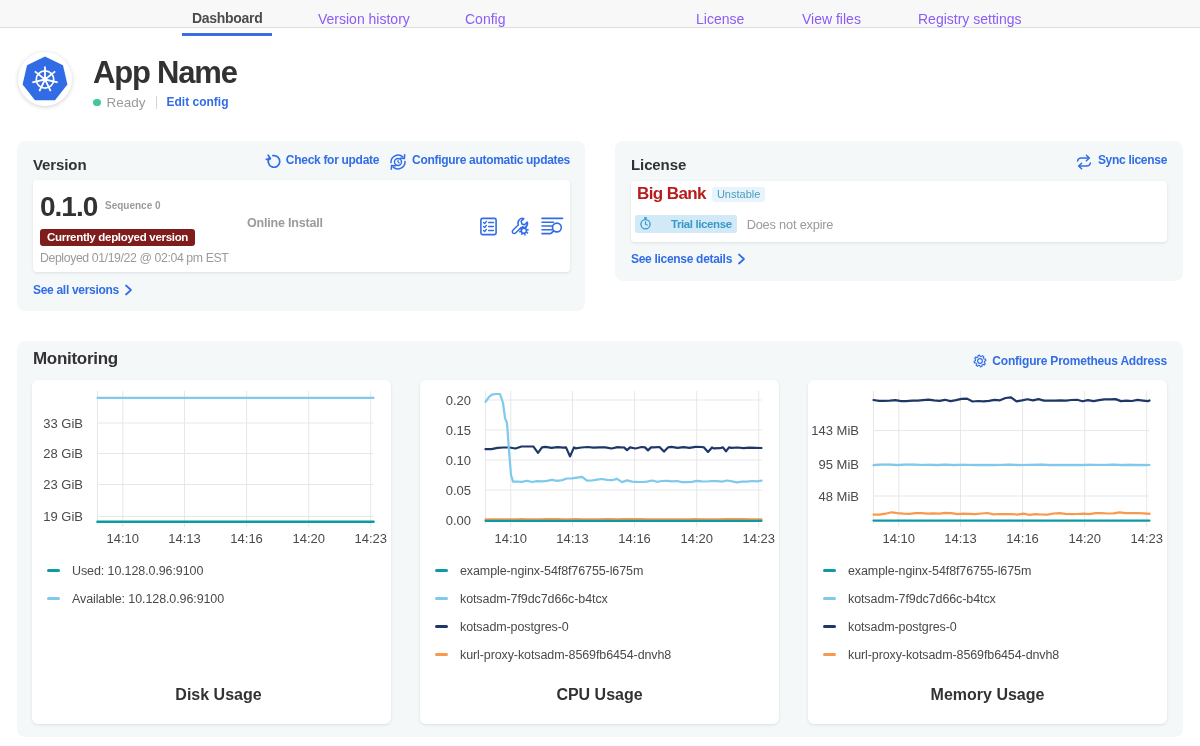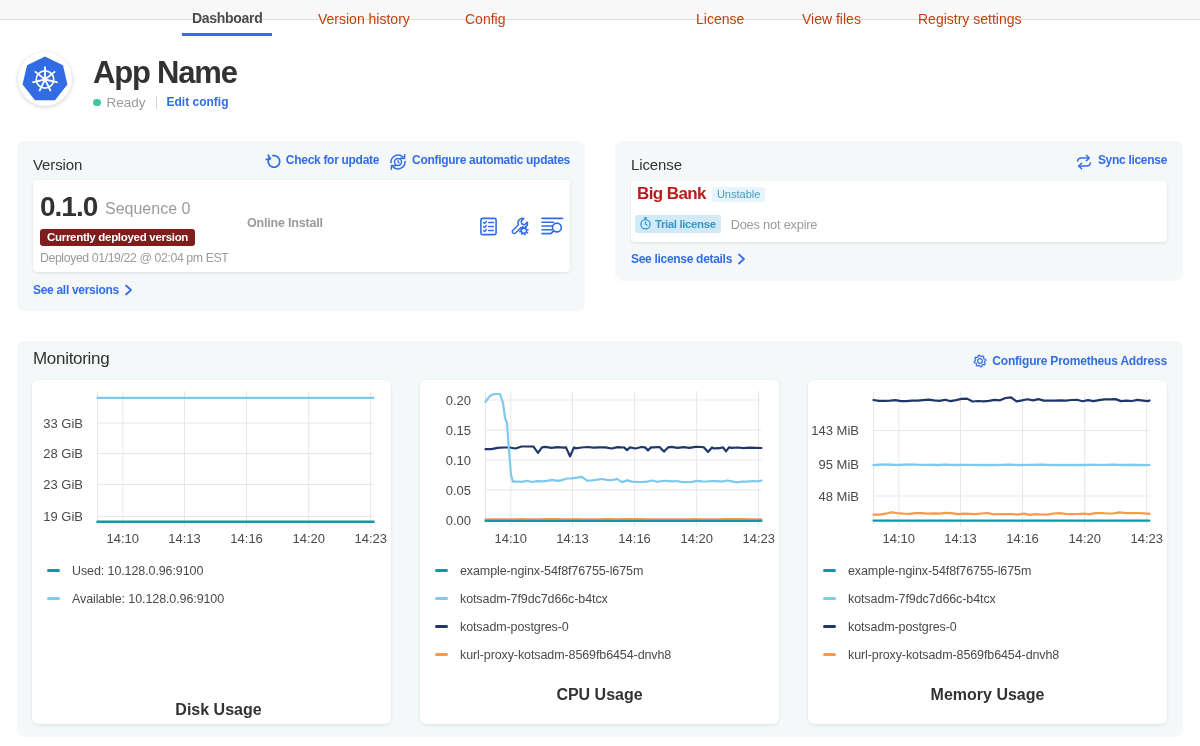--- a/index.html
+++ b/index.html
@@ -1,26 +1,26 @@
 <!DOCTYPE html>
 <html><head><meta charset="utf-8"><style>
 * { margin:0; padding:0; box-sizing:border-box; }
 body { width:1200px; height:746px; font-family:"Liberation Sans",sans-serif; background:#fff; position:relative; overflow:hidden; }
-.nav { position:absolute; top:0; left:0; width:1200px; height:20px; background:#f8f8f8; border-bottom:1px solid #dedede; }
-.nav .tab { position:absolute; top:0; height:36px; font-size:14px; color:#c2410c; display:flex; align-items:center; padding:1px 10px 0; }
+.nav { position:absolute; top:0; left:0; width:1200px; height:28px; background:#f8f8f8; border-bottom:1px solid #dedede; }
+.nav .tab { position:absolute; top:0; height:36px; font-size:14px; color:#8b5cf6; display:flex; align-items:center; padding:1px 10px 0; }
 .nav .tab.active { color:#4c4c4c; font-weight:700; border-bottom:3px solid #3b6ce4; padding-top:2px; letter-spacing:-0.3px; box-sizing:border-box; }
 .logo { position:absolute; left:18px; top:52px; width:54px; height:54px; border-radius:50%; background:#fff; box-shadow:0 1px 4px rgba(0,0,0,0.18); display:flex; align-items:center; justify-content:center; }
 .appname { position:absolute; left:93px; top:55px; font-size:31px; font-weight:700; color:#323232; letter-spacing:-1.2px; line-height:1.15; }
 .statusrow { position:absolute; left:93px; top:95px; display:flex; align-items:center; height:14px; }
 .dot { width:7.5px; height:7.5px; border-radius:50%; background:#3fc79f; margin-right:6px; margin-top:1px; }
 .ready { font-size:13.5px; color:#9b9b9b; }
 .vbar { width:1px; height:13px; background:#d5d5d5; margin:0 10px; }
 .editcfg { font-size:12px; font-weight:700; color:#326de6; }
 .card { position:absolute; background:#f4f8f9; border-radius:8px; }
-.cardtitle { font-size:15px; font-weight:400; color:#323232; letter-spacing:-0.1px; }
+.cardtitle { font-size:15px; font-weight:700; color:#323232; letter-spacing:-0.1px; }
 .whitecard { position:absolute; background:#fff; border-radius:4px; box-shadow:0 1px 3px rgba(0,0,0,0.1); }
 .bluelink { font-size:12px; font-weight:700; color:#326de6; display:flex; align-items:flex-start; letter-spacing:-0.1px; }
 .bluelink svg { margin-right:5px; }
 .seelink { font-size:12px; font-weight:700; color:#326de6; display:flex; align-items:center; letter-spacing:-0.1px; }
 .lrow { display:flex; align-items:center; margin-bottom:13px; height:15px; }
 .dash { width:13px; height:3px; border-radius:2px; margin-right:12px; margin-left:1px; flex:none; }
 .ltxt { font-size:12.5px; color:#4a4a4a; letter-spacing:-0.1px; }
 .charttitle { position:absolute; width:100%; text-align:center; font-size:16px; font-weight:700; color:#323232; }
 </style></head><body>
 
@@ -72,21 +72,21 @@
           <path d="M 16.0 8.4 A 7.1 7.1 0 0 1 4.2 14.1" fill="none" stroke="#326de6" stroke-width="1.5" stroke-linecap="round"></path>
           <path d="M 2.3 16.3 L 2.6 12.4 L 6.4 12.8" fill="none" stroke="#326de6" stroke-width="1.5" stroke-linecap="round" stroke-linejoin="round"></path>
           <circle cx="9" cy="9" r="3.5" fill="none" stroke="#326de6" stroke-width="1.4"></circle>
           <path d="M 9 7.4 L 9 9 L 10.3 9.9" fill="none" stroke="#326de6" stroke-width="1.2" stroke-linecap="round" stroke-linejoin="round"></path>
         </svg>
         <span style="letter-spacing:-0.3px;">Configure automatic updates</span>
       </span>
   </div>
   <div class="whitecard" style="left:16px; top:39px; width:537px; height:92px;">
     <div style="position:absolute; left:7px; top:13px; font-size:28px; font-weight:700; color:#323232; letter-spacing:-1px; line-height:1;">0.1.0</div>
-    <div style="position:absolute; left:72px; top:21px; font-size:16px; color:#9b9b9b; line-height:1;">Sequence 0</div>
+    <div style="position:absolute; left:72px; top:21px; font-size:10px; color:#9b9b9b; line-height:1;font-weight:bold;">Sequence 0</div>
     <div style="position:absolute; left:7px; top:49px; height:17px; line-height:17px; background:#7f1d1d; color:#fff; font-size:11.5px; font-weight:700; padding:0 7px; border-radius:3px; letter-spacing:-0.3px;">Currently deployed version</div>
     <div style="position:absolute; left:7px; top:71px; font-size:12.3px; color:#9b9b9b; letter-spacing:-0.4px;">Deployed 01/19/22 @ 02:04 pm EST</div>
     <div style="position:absolute; left:214px; top:36px; font-size:12.5px; font-weight:700; color:#9b9b9b; letter-spacing:-0.2px;">Online Install</div>
     <div style="position:absolute; right:6px; top:36px; display:flex; align-items:center;">
       <svg width="19" height="19" viewBox="0 0 19 19">
           <rect x="1.9" y="1.4" width="15.2" height="16.2" rx="1.6" fill="none" stroke="#326de6" stroke-width="1.6"></rect>
           <path d="M 4.6 5.4 L 5.7 6.5 L 7.4 4.4" fill="none" stroke="#326de6" stroke-width="1.4" stroke-linecap="round" stroke-linejoin="round"></path>
           <path d="M 4.6 9.4 L 5.7 10.5 L 7.4 8.4" fill="none" stroke="#326de6" stroke-width="1.4" stroke-linecap="round" stroke-linejoin="round"></path>
           <path d="M 4.6 13.4 L 5.7 14.5 L 7.4 12.4" fill="none" stroke="#326de6" stroke-width="1.4" stroke-linecap="round" stroke-linejoin="round"></path>
           <line x1="9.6" y1="5.6" x2="14.4" y2="5.6" stroke="#326de6" stroke-width="1.5" stroke-linecap="round"></line>
@@ -135,21 +135,21 @@
       <span style="margin-left:6px; background:#e7f4fb; color:#4b9cbd; font-size:11px; padding:1px 5px 2px; letter-spacing:0px; border-radius:3px;">Unstable</span>
     </div>
     <div style="position:absolute; left:4px; top:34px; display:flex; align-items:center;">
       <span style="background:#d2eaf7; color:#3899c9; font-size:11.5px; font-weight:700; letter-spacing:-0.4px; padding:2px 5px 3px 4px; border-radius:3px; display:flex; align-items:center;">
           <svg width="13" height="13" viewBox="0 0 13 13">
             <circle cx="6.5" cy="7.2" r="4.6" fill="none" stroke="#3899c9" stroke-width="1.3"></circle>
             <line x1="6.5" y1="0.9" x2="6.5" y2="2.4" stroke="#3899c9" stroke-width="1.6"></line>
             <line x1="5" y1="0.9" x2="8" y2="0.9" stroke="#3899c9" stroke-width="1.3"></line>
             <path d="M 6.5 4.9 L 6.5 7.2 L 8.1 8.1" fill="none" stroke="#3899c9" stroke-width="1.2" stroke-linecap="round"></path>
           </svg>
-          <span style="margin-left:3px;">Trial license</span>
+          <span style="margin-left:19px;">Trial license</span>
         </span>
       <span style="font-size:12.8px; color:#9b9b9b; margin-left:10px; letter-spacing:-0.2px;">Does not expire</span>
     </div>
   </div>
   <div class="seelink" style="position:absolute; left:16px; top:111px;">
       <span style="letter-spacing:-0.3px;">See license details</span>
       <svg width="11" height="12" viewBox="0 0 11 12" style="margin-left:4px;">
         <path d="M 3 1.5 L 8 6 L 3 10.5" fill="none" stroke="#326de6" stroke-width="1.7" stroke-linecap="round" stroke-linejoin="round"></path>
       </svg>
     </div>
@@ -192,21 +192,21 @@
     <div style="position:absolute; left:14px; top:183px;">
         <div class="lrow">
           <span class="dash" style="background:#0d9aa3"></span>
           <span class="ltxt">Used: 10.128.0.96:9100</span>
         </div>
         <div class="lrow">
           <span class="dash" style="background:#7ec9ec"></span>
           <span class="ltxt">Available: 10.128.0.96:9100</span>
         </div>
       </div>
-    <div class="charttitle" style="top:321px;padding-left:14px;">Disk Usage</div>
+    <div class="charttitle" style="top:306px;padding-left:14px;">Disk Usage</div>
   </div>
   <div class="whitecard" style="left:403px; top:39px; width:359px; height:344px; border-radius:6px;">
     <svg width="359" height="170" viewBox="0 0 359 170" style="position:absolute;top:0;left:0;">
         <line x1="90.8" y1="11" x2="90.8" y2="147" stroke="#e7e7e7" stroke-width="1"></line>
         <line x1="152.5" y1="11" x2="152.5" y2="147" stroke="#e7e7e7" stroke-width="1"></line>
         <line x1="214.6" y1="11" x2="214.6" y2="147" stroke="#e7e7e7" stroke-width="1"></line>
         <line x1="276.7" y1="11" x2="276.7" y2="147" stroke="#e7e7e7" stroke-width="1"></line>
         <line x1="338.7" y1="11" x2="338.7" y2="147" stroke="#e7e7e7" stroke-width="1"></line>
         <line x1="65.5" y1="11" x2="65.5" y2="144" stroke="#e7e7e7" stroke-width="1"></line>
         <line x1="65.5" y1="20" x2="341.5" y2="20" stroke="#e7e7e7" stroke-width="1"></line>

